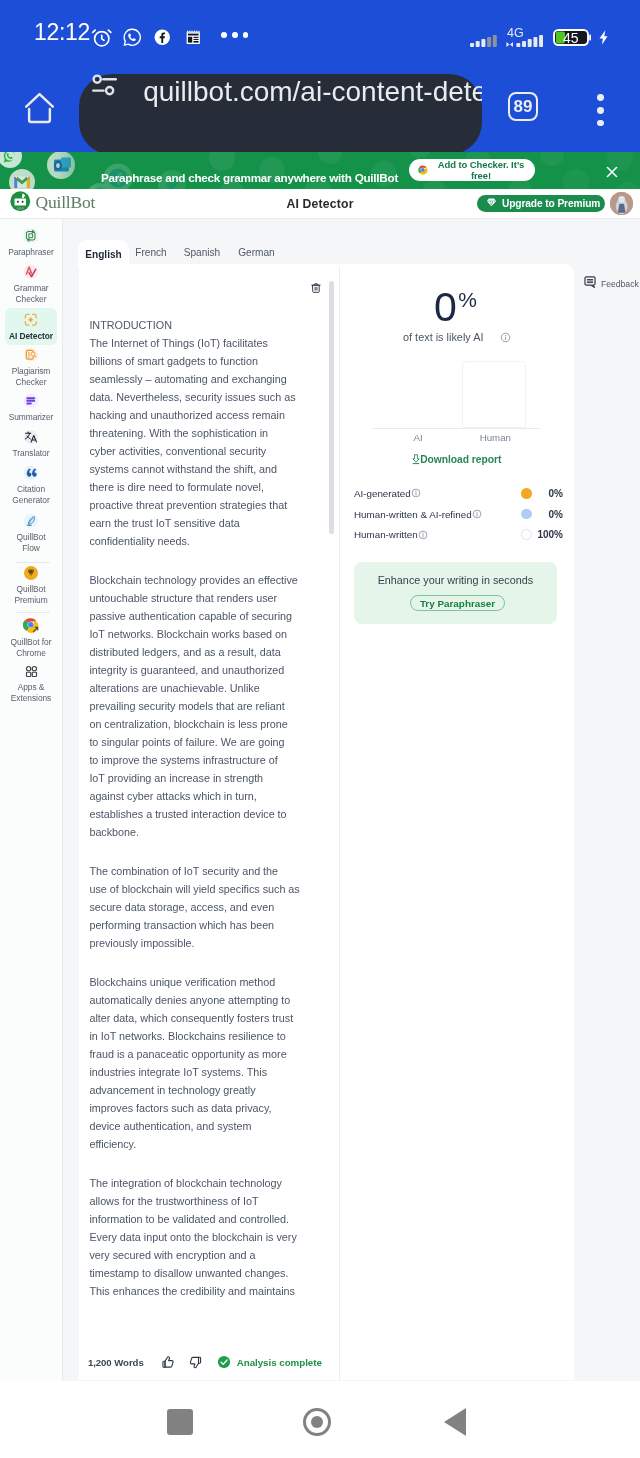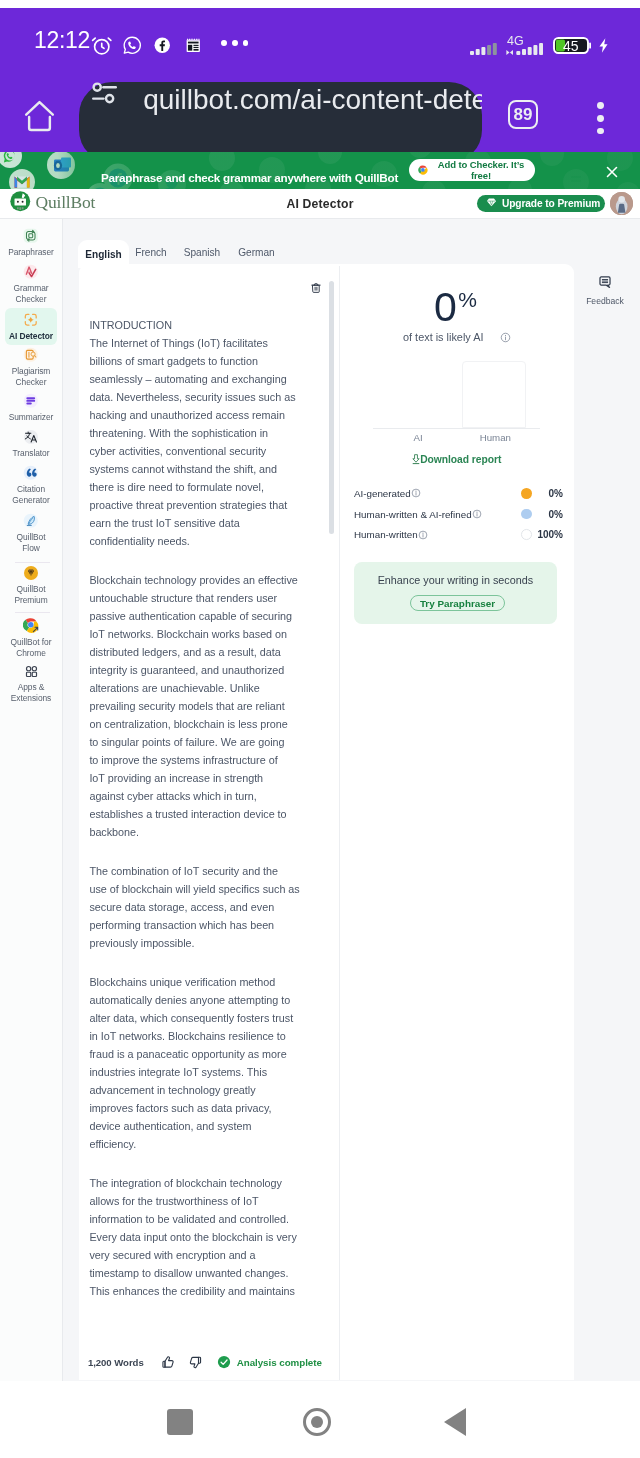--- a/index.html
+++ b/index.html
@@ -1,20 +1,20 @@
 <!DOCTYPE html>
 <html><head>
 <meta charset="utf-8">
 <style>
   html,body{margin:0;padding:0;}
   body{width:640px;height:1458px;background:#fff;font-family:"Liberation Sans",sans-serif;overflow:hidden;}
   .root{position:relative;width:640px;height:1458px;background:#fff;}
 
   
-  .chrome{position:absolute;left:0;top:8px;width:640px;height:152px;background:#6d28d9;}
+  .chrome{position:absolute;left:0;top:0;width:640px;height:152px;background:#1d4ed8;}
   .statusbar{position:absolute;left:0;top:0;width:640px;height:68px;}
   .sb-left{position:absolute;left:0;top:0;width:400px;height:68px;}
   .sb-left>span{position:absolute;display:flex;align-items:center;}
   .sb-time{color:#fff;font-size:23px;letter-spacing:-.3px;line-height:27px;margin-right:3px;font-family:"Liberation Sans",sans-serif;}
   .sb-right{position:absolute;left:0;top:0;width:640px;height:68px;}
 
   .urlbar{position:absolute;left:0;top:68px;width:640px;height:84px;}
   .home-btn{position:absolute;left:23.9px;top:23.6px;width:31px;height:32px;display:flex;align-items:center;justify-content:center;}
   .omnibox{position:absolute;left:79px;top:5.5px;width:403px;height:81px;background:#262d39;border-radius:33px;display:flex;align-items:flex-start;gap:16px;}
   .omni-icon{margin-left:13.2px;width:25px;height:22px;display:flex;align-items:center;justify-content:center;}
@@ -88,21 +88,21 @@
   .legend{position:absolute;left:14.5px;top:217px;width:209px;}
   .lg-row{position:relative;display:flex;align-items:center;height:20.7px;}
   .lg-lbl{font-size:9.8px;color:#2b3545;display:flex;align-items:center;}
   .lg-dot{position:absolute;left:167px;width:10.8px;height:10.8px;border-radius:50%;}
   .lg-val{position:absolute;left:181px;width:28px;text-align:right;font-size:10px;font-weight:bold;color:#2b3545;}
   .promo2{position:absolute;left:14.3px;top:295.5px;width:203.2px;height:62.6px;background:#e5f5ea;border-radius:8px;}
   .promo2-t{position:absolute;left:0;top:12.5px;width:203.2px;text-align:center;font-size:10.8px;color:#39424f;line-height:12px;}
   .promo2-b{position:absolute;left:56.2px;top:33.4px;width:95px;height:16.5px;box-sizing:border-box;border:1px solid #7cc49a;border-radius:9px;display:flex;align-items:center;justify-content:center;font-size:9.9px;font-weight:bold;color:#17803f;}
 
   
-  .feedback{position:absolute;left:583px;top:57px;width:44px;display:flex;flex-direction:column;align-items:center;gap:4px;}
+  .feedback{position:absolute;left:583px;top:57px;width:44px;display:flex;flex-direction:row;align-items:center;gap:4px;}
   .feedback-lbl{font-size:8.6px;color:#4e5767;line-height:9px;}
 
   
   .navbar{position:absolute;left:0;top:1381px;width:640px;height:77px;background:#fff;}
   .nav-sq{position:absolute;left:167px;top:28px;width:26px;height:26px;background:#828282;border-radius:3px;}
   .nav-ci{position:absolute;left:303px;top:27px;width:28px;height:28px;border:3px solid #828282;border-radius:50%;box-sizing:border-box;}
   .nav-ci i{position:absolute;left:5px;top:5px;width:12px;height:12px;background:#828282;border-radius:50%;}
   .nav-tr{position:absolute;left:444px;top:27px;width:0;height:0;border-top:14px solid transparent;border-bottom:14px solid transparent;border-right:22px solid #828282;}
 </style>
 </head>

